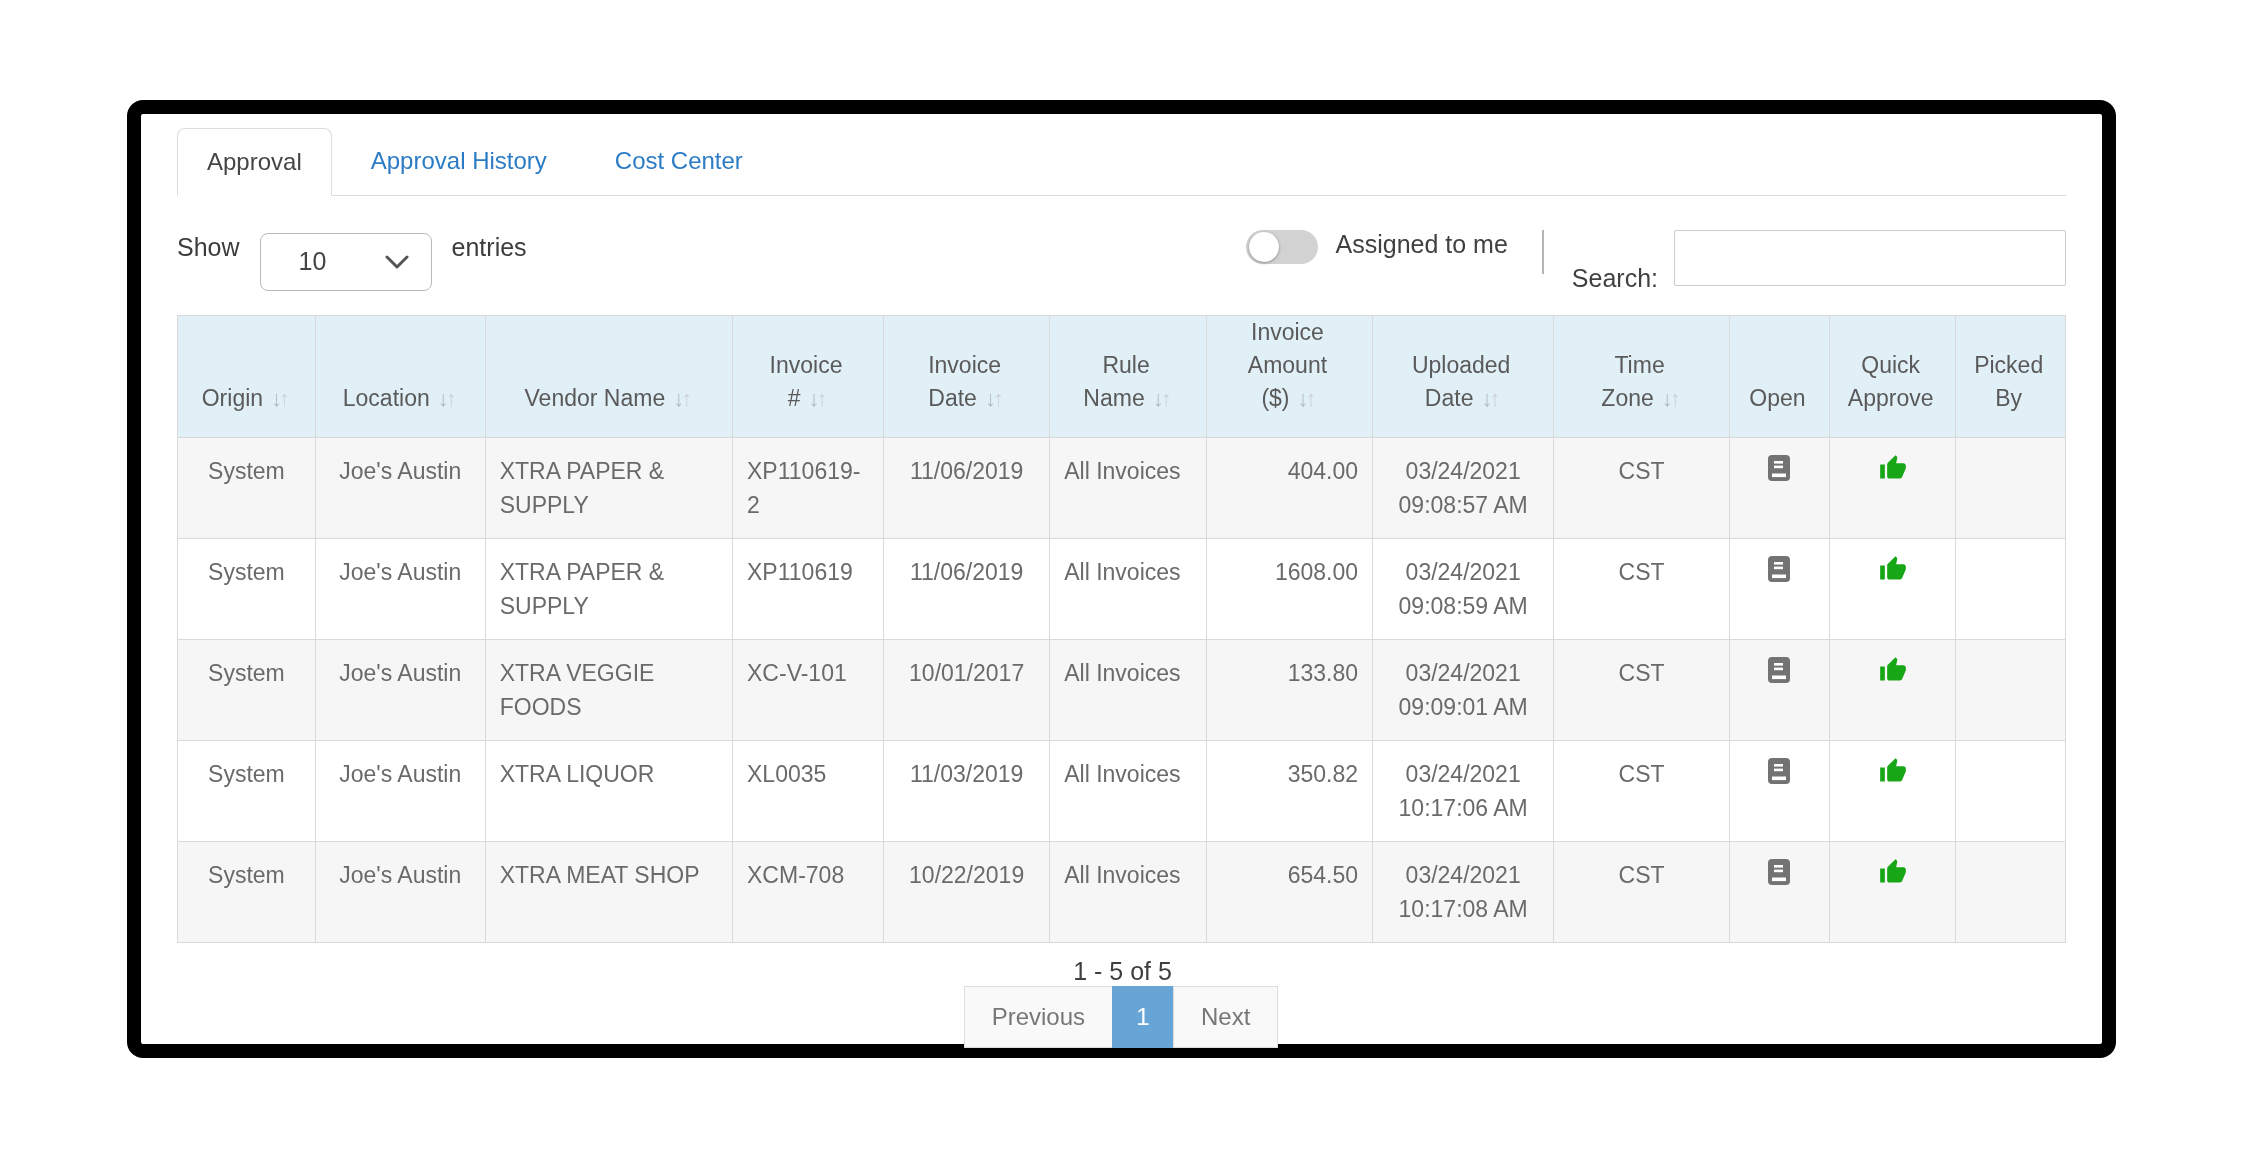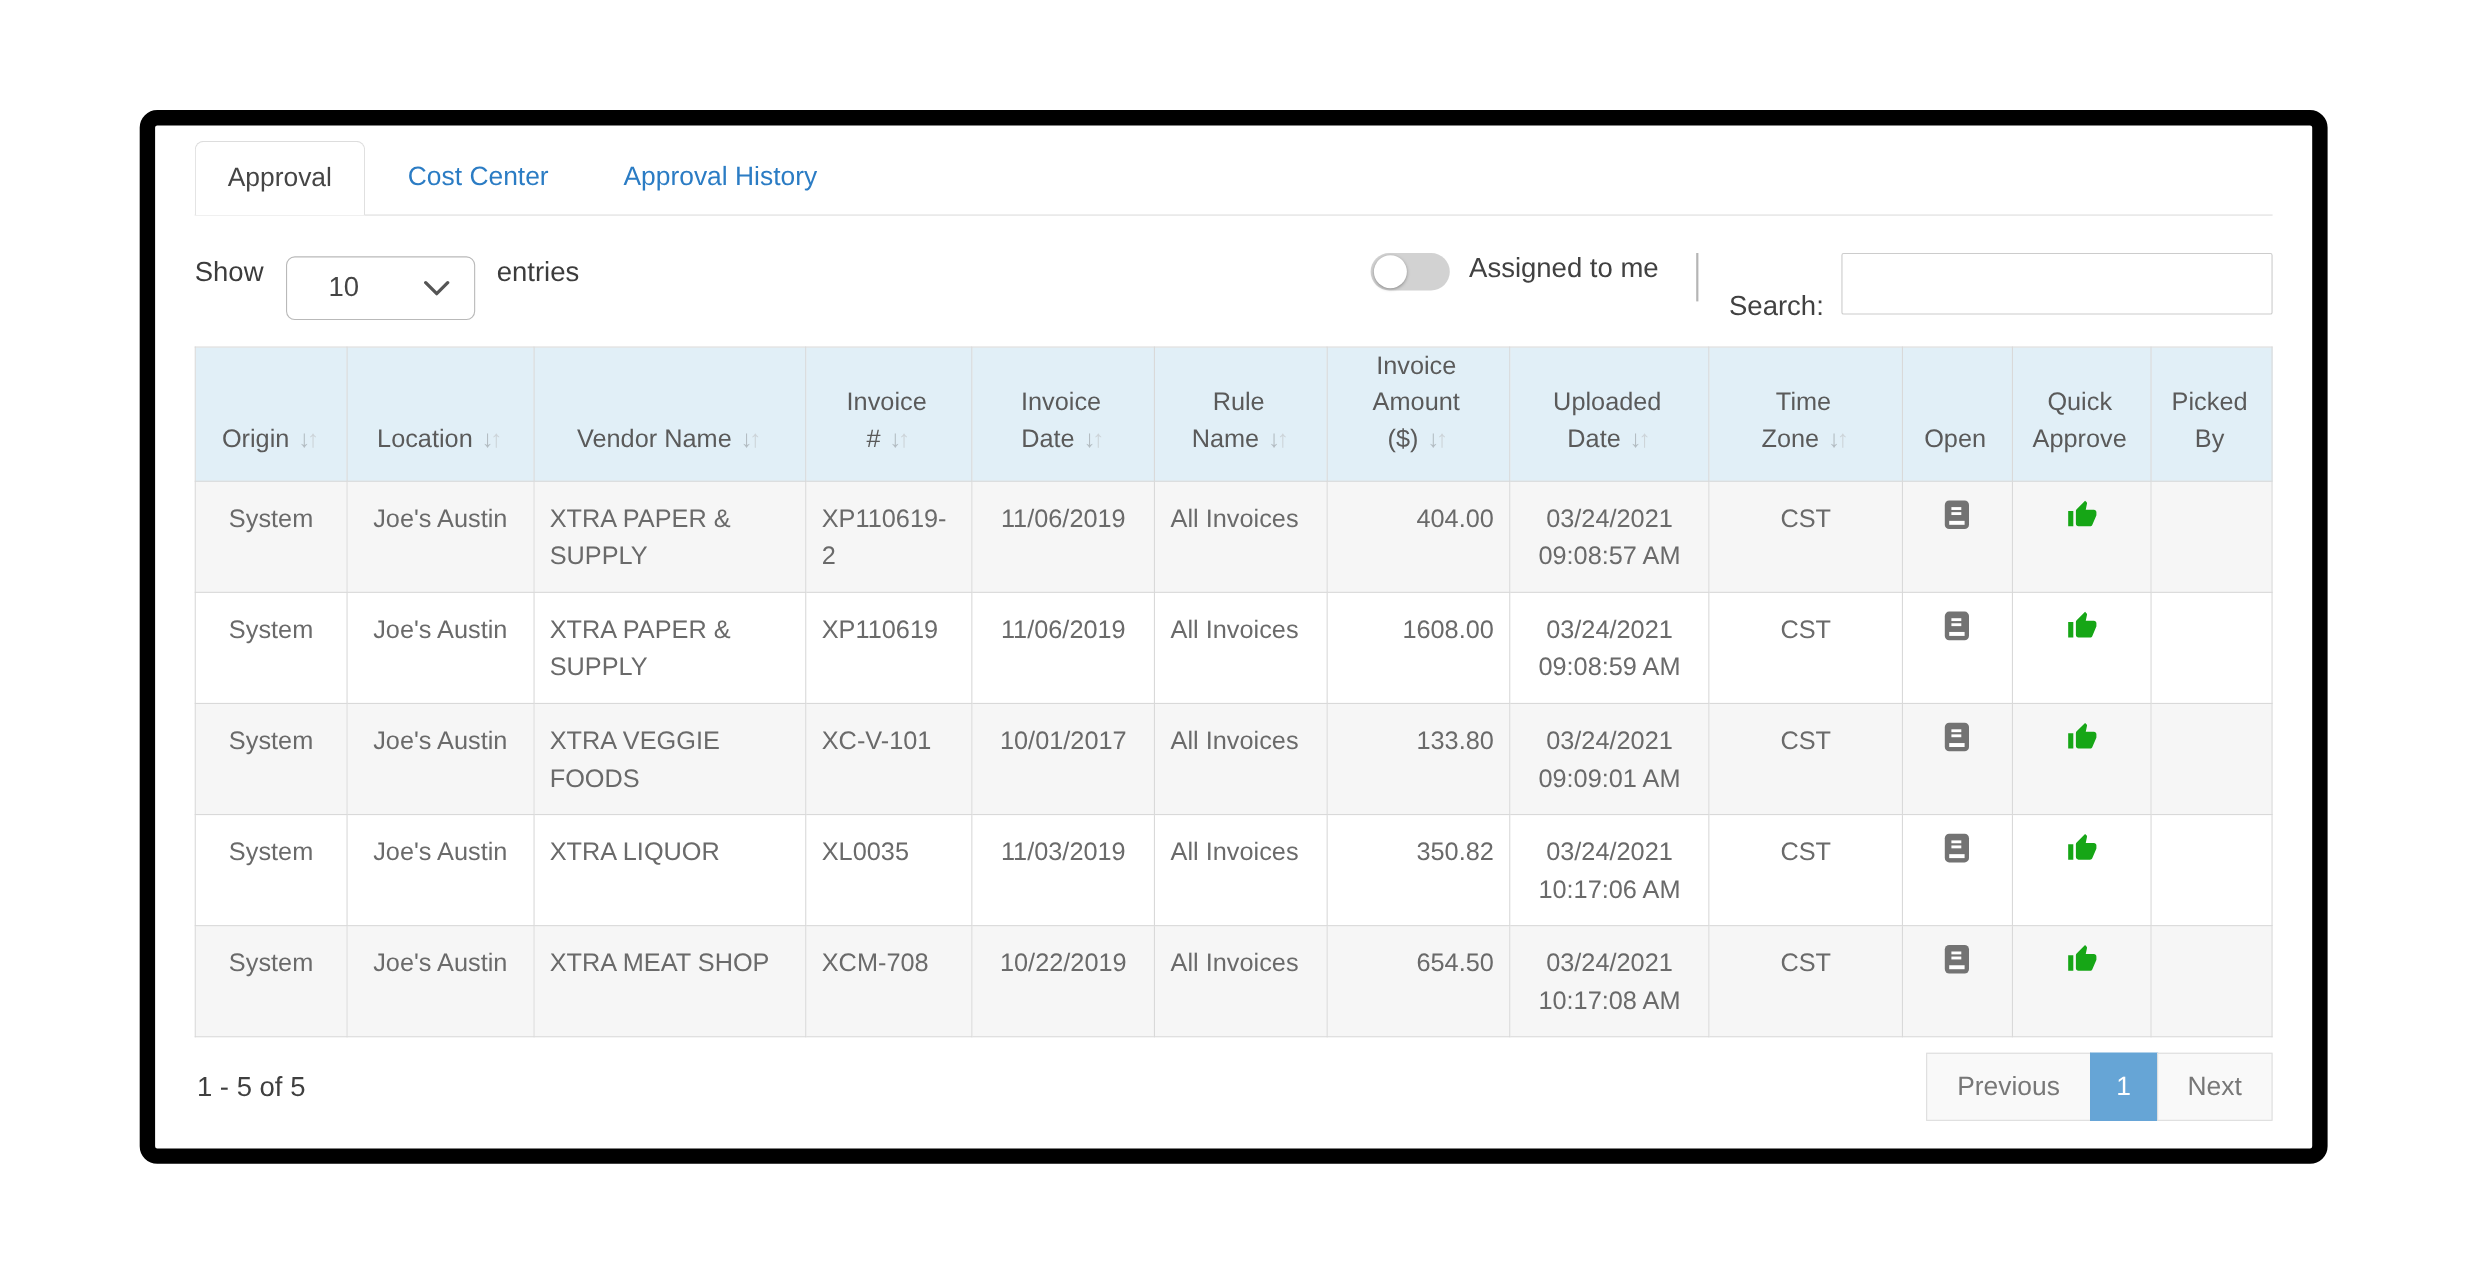--- a/index.html
+++ b/index.html
@@ -94,21 +94,21 @@
   tbody tr:nth-child(odd) td { background: #f6f6f6; }
   td.tc { text-align: center; }
   td.tl { text-align: left; }
   td.tr { text-align: right; }
   .ud { display: block; }
   .iconbtn { background: none; border: none; cursor: pointer; padding: 0; line-height: 0; }
 
   
   .footerbar {
     margin-top: 14px;
-    display: flex; justify-content: space-between; align-items: center;
+    display: flex; justify-content: space-between; align-items: center; flex-direction: column;
   }
   .range { font-size: 25px; color: #3f3f3f; padding-left: 2px; }
   .pagination { display: flex; }
   .pagebtn {
     height: 62px; line-height: 60px; padding: 0 27px;
     border: 1px solid #ddd; background: #f9f9f9; color: #777;
     font-size: 24px; cursor: pointer; margin-left: -1px; text-align: center;
   }
   .pagebtn.current {
     background: #66a5d6; border-color: #66a5d6; color: #fff;
@@ -116,22 +116,22 @@
   }
 </style>
 </head>
 <body>
 
 <div class="frame">
   <div class="inner">
 
     <div class="tabbar">
       <div class="tab active">Approval</div>
+      <div class="tab link">Approval History</div>
       <div class="tab link">Cost Center</div>
-      <div class="tab link">Approval History</div>
     </div>
 
     <div class="controls">
       <div class="left">
         <span>Show</span>
         <div class="select">
           <span>10</span>
           <svg width="24" height="14" viewBox="0 0 24 14">
               <polyline points="2,2 12,12 22,2" fill="none" stroke="#555" stroke-width="3" stroke-linecap="round" stroke-linejoin="round"></polyline>
             </svg>

